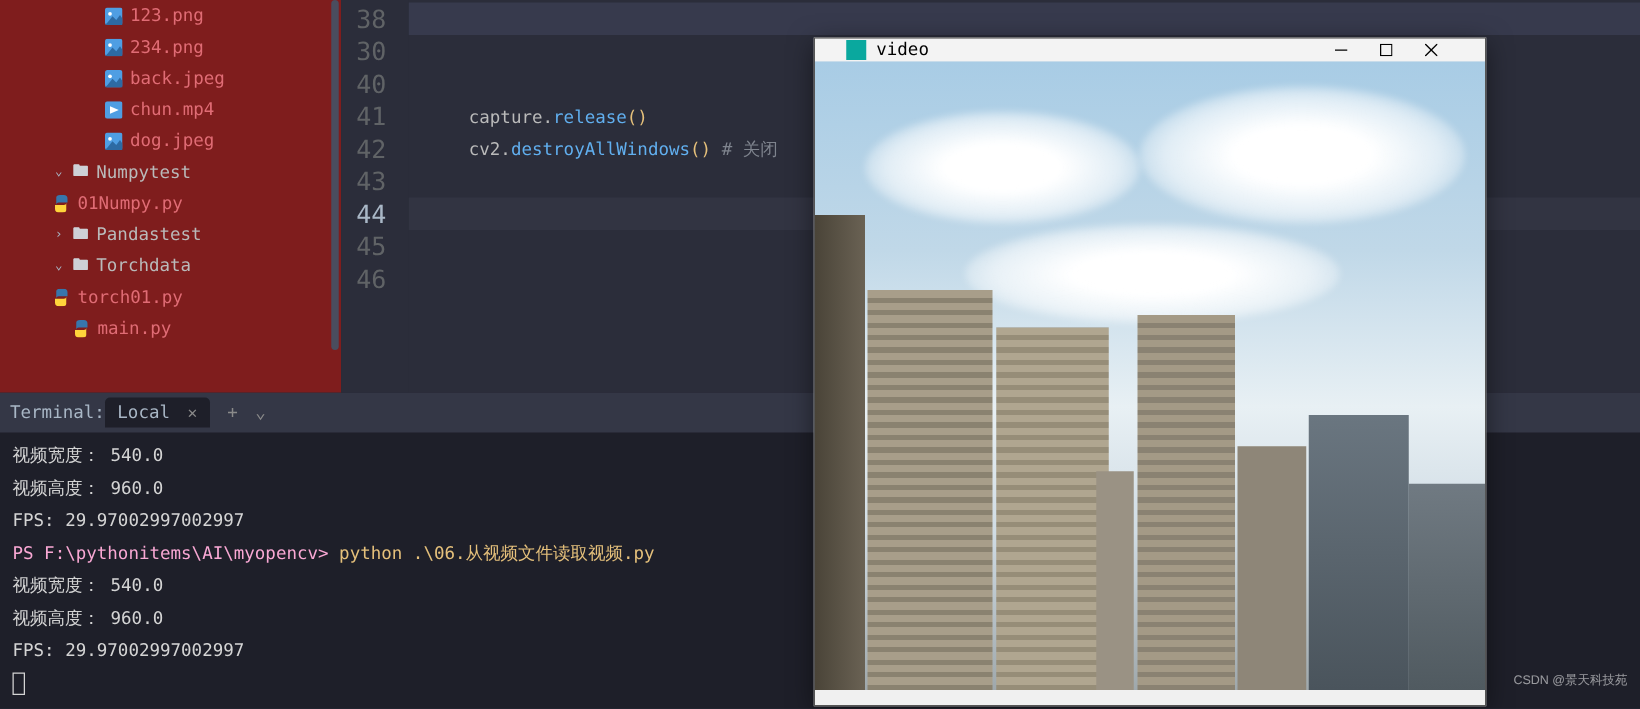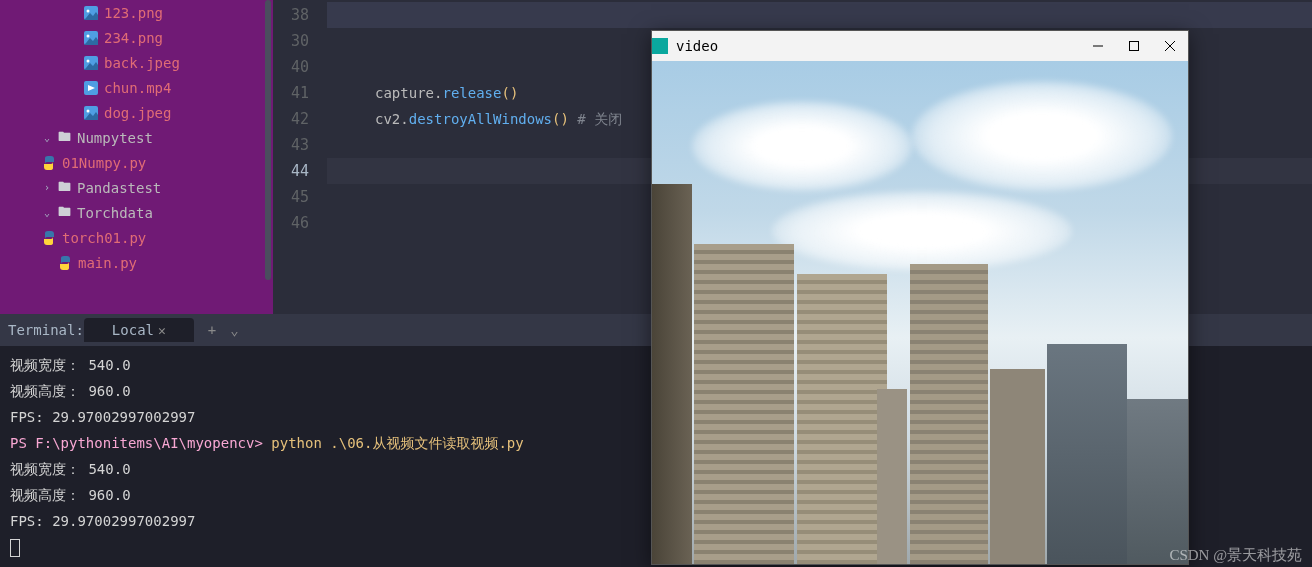--- a/index.html
+++ b/index.html
@@ -1,66 +1,66 @@
 <!DOCTYPE html>
 <html><head>
 <meta charset="utf-8">
 <style>
 *{margin:0;padding:0;box-sizing:border-box;font-family:'Consolas','Monaco',monospace;font-size:14px}
 body{background:#2b2d3a;color:#a9b7c6;width:1312px;height:567px;overflow:hidden;position:relative}
 .top{display:flex;height:314px}
-.sidebar{width:273px;background:#701a75;overflow:hidden;position:relative}
+.sidebar{width:273px;background:#7f1d1d;overflow:hidden;position:relative}
 .sidebar-scroll{position:absolute;right:2px;top:0;width:6px;height:280px;background:#4a4d5e;border-radius:3px}
 .tree-item{display:flex;align-items:center;height:25px;padding-left:12px;cursor:pointer;white-space:nowrap}
 .tree-item.depth-2{padding-left:84px}
 .tree-item.depth-1{padding-left:40px}
 .tree-item.depth-1b{padding-left:42px}
 .chevron{width:14px;display:inline-flex;justify-content:center;color:#a9b7c6;font-size:10px;margin-right:4px}
 .folder-icon{color:#ced0d6;margin-right:6px;font-size:13px}
 .file-icon{width:14px;height:14px;margin-right:6px;display:inline-flex}
 .file-icon.img svg rect{fill:#4f9ee3}
 .file-icon.vid svg rect{fill:#4f9ee3}
 .file-icon.py svg path{fill:#3776ab}
 .file-icon.py svg .y{fill:#ffd43b}
 .fname{color:#e06c75}
 .fname-plain{color:#bababa}
 .editor{flex:1;background:#2b2d3a;display:flex;position:relative}
 .gutter{width:54px;background:#2b2d3a;text-align:right;padding-right:18px;padding-top:2px;color:#606366;border-right:0}
-.gutter .ln{height:26px;line-height:26px;font-size:15px}
+.gutter .ln{height:26px;line-height:26px;font-size:20px}
 .gutter .ln.current{color:#a9b7c6}
 .code-area{flex:1;padding-top:2px;position:relative}
 .code-line{height:26px;line-height:26px;padding-left:16px;font-size:16px;white-space:pre;position:relative}
 .code-line.hl{background:#323442}
 .code-line.seam{background:#373a4d}
 .indent{display:inline-block;width:32px}
 .t-d{color:#bababa}
 .t-m{color:#61afef}
 .t-y{color:#e5c07b}
 .t-c{color:#7f848e}
 .terminal-panel{height:253px;background:#1e1f29;display:flex;flex-direction:column}
 .term-tabs{height:32px;background:#343746;display:flex;align-items:center;padding-left:8px}
 .term-label{color:#a9b7c6;}
-.term-tab{display:flex;align-items:center;background:#1e1f29;padding:4px 28px;border-radius:4px 4px 0 0;gap:4px}
+.term-tab{display:flex;align-items:center;background:#1e1f29;padding:4px 10px;border-radius:4px 4px 0 0;gap:14px}
 .term-tab-close{color:#8a8a8a;cursor:pointer;font-size:13px}
 .term-actions{display:flex;gap:14px;margin-left:14px;color:#8a8a8a}
 .term-actions span{cursor:pointer}
 .term-body{flex:1;padding:6px 10px;font-size:15.5px;line-height:26px;color:#d4d4d4;font-weight:500}
 .term-body .ps{color:#f9a8d4}
 .term-body .cmd{color:#e5c07b}
 .cursor-block{display:inline-block;width:10px;height:18px;border:1px solid #d4d4d4;vertical-align:middle}
 .video-window{position:absolute;left:651px;top:30px;width:538px;height:535px;background:#f0f0f0;box-shadow:0 4px 20px rgba(0,0,0,0.5);border:1px solid #555}
-.titlebar{height:30px;background:#f3f3f3;display:flex;align-items:center;padding:0 0;color:#000;font-family:'Segoe UI',sans-serif;font-size:12px}
+.titlebar{height:18px;background:#f3f3f3;display:flex;align-items:center;padding:0 25px;color:#000;font-family:'Segoe UI',sans-serif;font-size:12px}
 .titlebar-icon{width:16px;height:16px;background:#0aa89e;margin-right:8px}
 .titlebar-title{flex:1}
 .winbtn{width:36px;height:28px;display:flex;align-items:center;justify-content:center;cursor:pointer;color:#000}
 .video-content{height:calc(100% - 30px);position:relative;overflow:hidden}
 .sky{position:absolute;inset:0;background:linear-gradient(180deg,#a8cce5 0%,#c0d8e8 30%,#e8f0f4 55%,#d0dce4 75%,#9fa8ac 100%)}
 .cloud{position:absolute;background:radial-gradient(ellipse,#fff 30%,rgba(255,255,255,0.6) 60%,transparent 80%);border-radius:50%;filter:blur(3px)}
 .bld{position:absolute;bottom:0}
-.watermark{position:absolute;right:10px;bottom:2px;color:rgba(255,255,255,0.55);font-size:15px;font-family:Liberation Serif, serif}
+.watermark{position:absolute;right:10px;bottom:16px;color:rgba(255,255,255,0.55);font-size:10px;font-family:Liberation Sans, sans-serif}
 </style>
 </head>
 <body>
 
 <div class="top">
   <div class="sidebar">
     <div id="tree">
         <div class="tree-item depth-2">
           <span class="file-icon img">
             <svg width="14" height="14">

